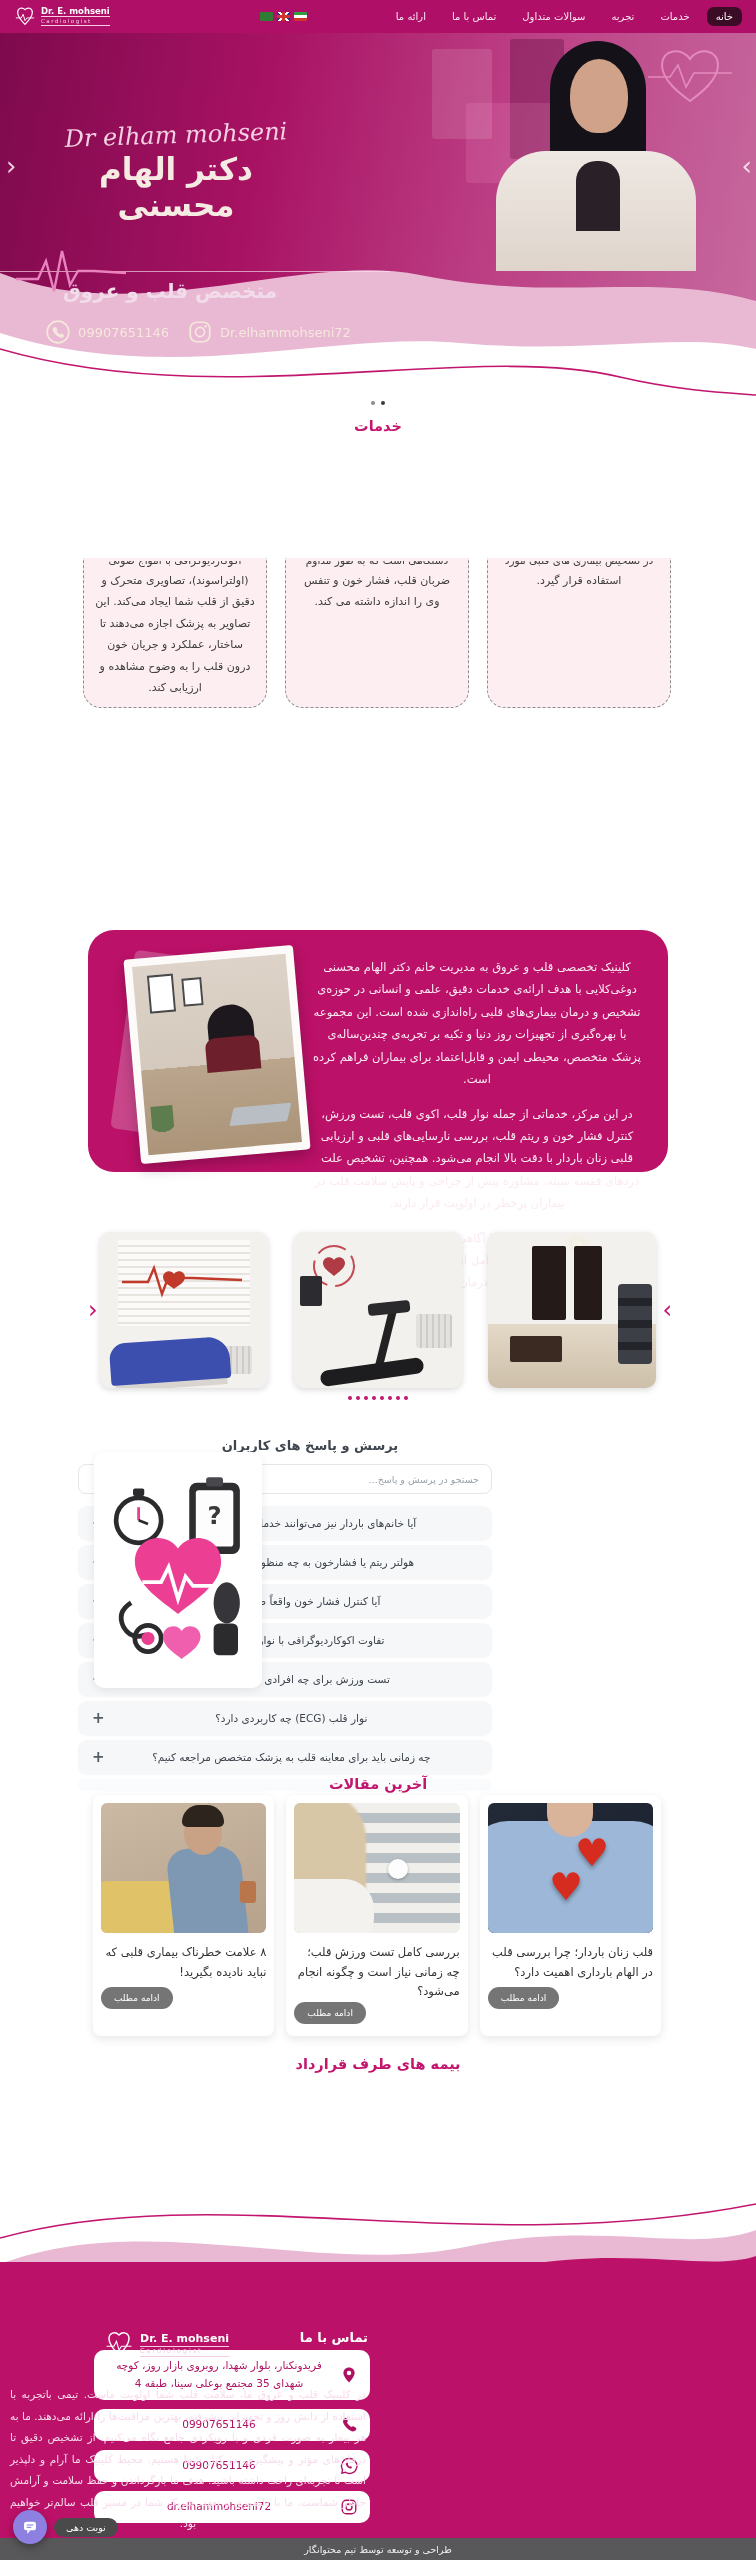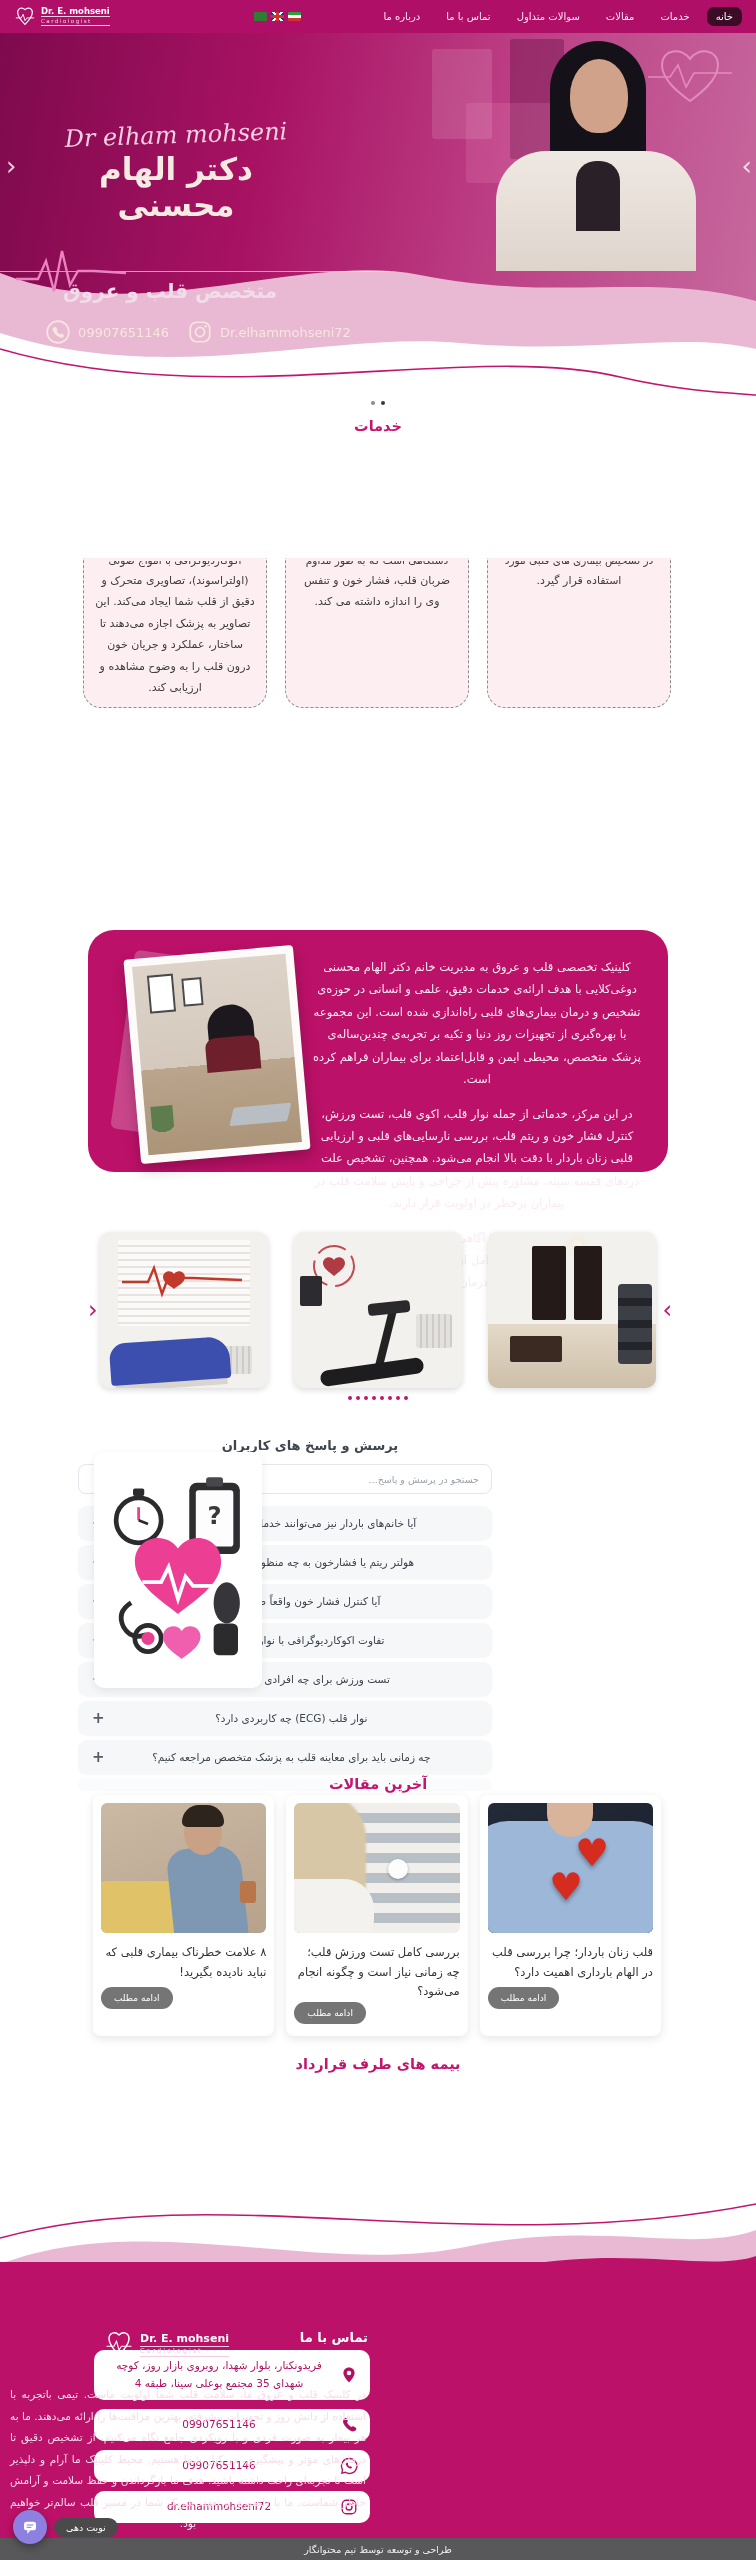--- a/index.html
+++ b/index.html
@@ -153,24 +153,24 @@
 </style>
 </head>
 <body>
 
 <div class="page">
 
   <header class="navbar">
     <nav class="nav-menu">
       <span class="nav-item active">خانه</span>
       <span class="nav-item">خدمات</span>
-      <span class="nav-item">مقالات</span>
+      <span class="nav-item">تجربه</span>
       <span class="nav-item">سوالات متداول</span>
       <span class="nav-item">تماس با ما</span>
-      <span class="nav-item">درباره ما</span>
+      <span class="nav-item">ارائه ما</span>
     </nav>
     <div class="flags">
       <span class="flag flag-ir"></span>
       <span class="flag flag-uk"></span>
       <span class="flag flag-sa"></span>
     </div>
     <div class="brand">
       <svg width="22" height="22" viewBox="0 0 24 24">
         <path d="M12 4 C9 1 4 2 4 7 C4 12 9 17 12 20 C15 17 20 12 20 7 C20 2 15 1 12 4 Z" fill="none" stroke="#ffffff" stroke-width="1.3"></path>
         <polyline points="2,13 8,13 10,9 12,16 14,13 22,13" fill="none" stroke="#ffffff" stroke-width="1"></polyline>

